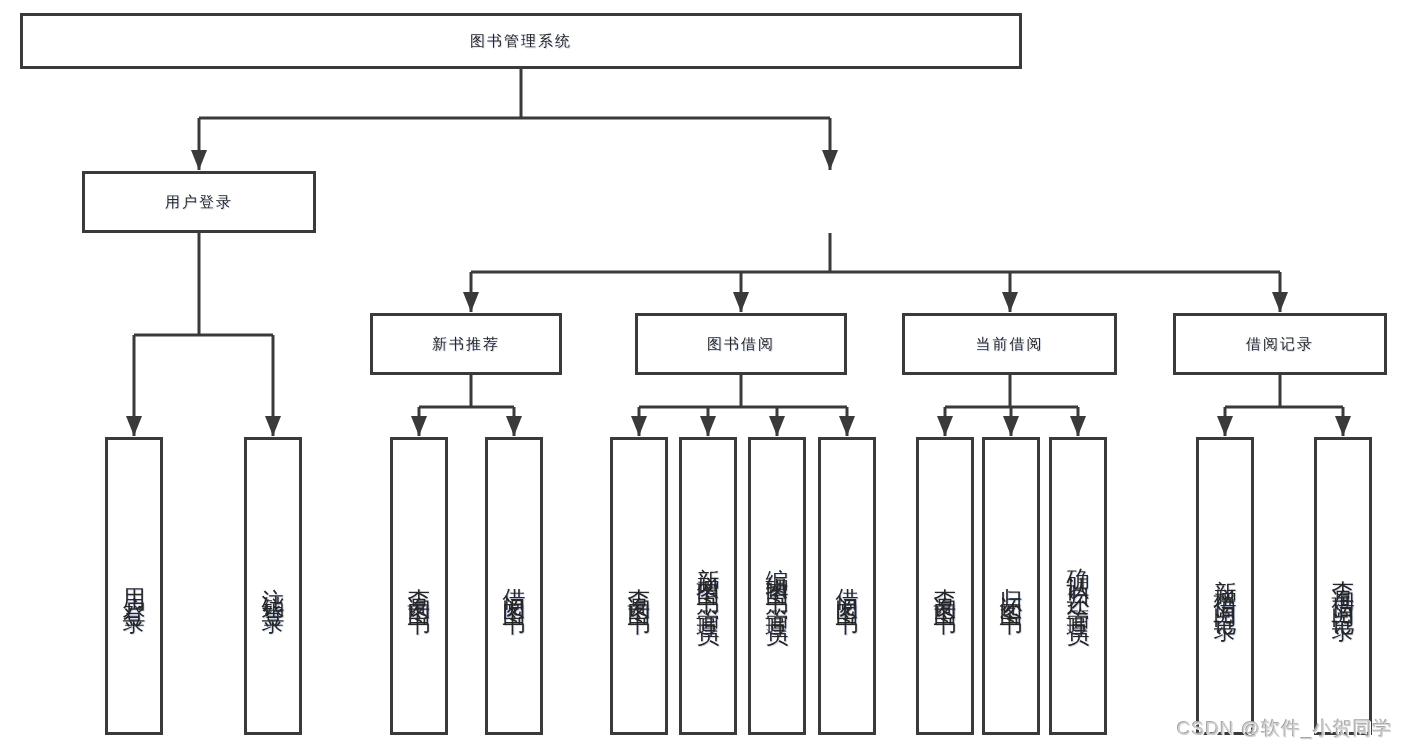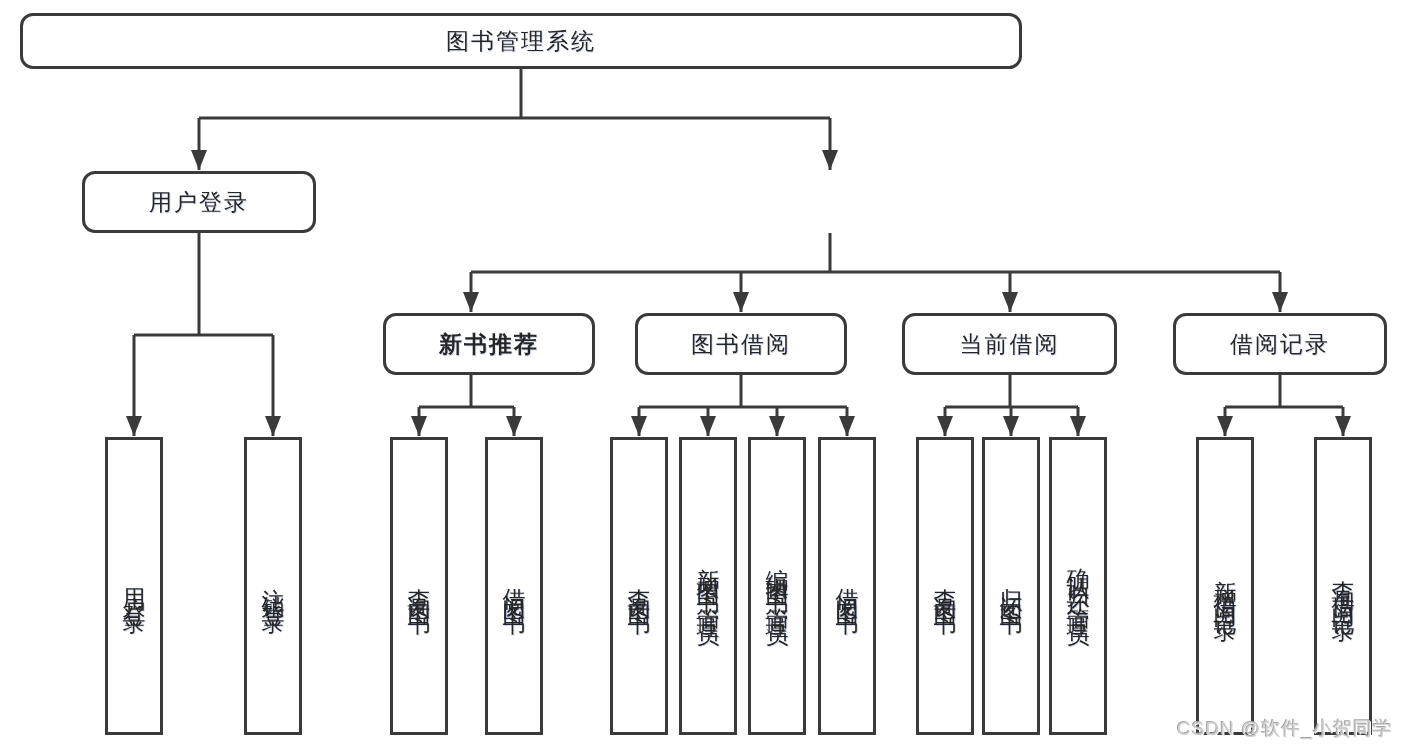--- a/index.html
+++ b/index.html
@@ -19,38 +19,37 @@
   .box{
     position:absolute;
     box-sizing:border-box;
     border:3px solid var(--line);
     background:#fff;
     display:flex;align-items:center;justify-content:center;
     color:var(--text);
     text-shadow:1px 1px 0 rgba(110,140,215,0.28);
   }
   .hbox{
-    font-size:23px;
+    font-size:15px;
     letter-spacing:2px;
     white-space:nowrap;
-    border-radius:13px;
   }
   .leaf{
     top:437px;height:298px;width:58px;
     writing-mode:vertical-rl;
     text-orientation:mixed;
     font-size:23px;
     letter-spacing:8px;
     line-height:1;
   }
   
   .n-root {left:20px;  top:13px;  width:1002px; height:56px;}
   .n-ulog {left:82px;  top:171px; width:234px;  height:62px;}
   .n-bmgr {left:712px; top:171px; width:235px;  height:62px;}
-  .n-newb {left:383px; top:313px; width:212px;  height:62px;font-weight:bold;}
+  .n-newb {left:370px; top:313px; width:192px;  height:62px;}
   .n-bbor {left:635px; top:313px; width:212px;  height:62px;}
   .n-cbor {left:902px; top:313px; width:215px;  height:62px;}
   .n-brec {left:1173px;top:313px; width:214px;  height:62px;}
   
   .lf-1a{left:105px;} .lf-1b{left:244px;}
   .lf-2a{left:390px;} .lf-2b{left:485px;}
   .lf-3a{left:610px;} .lf-3b{left:679px;} .lf-3c{left:748px;} .lf-3d{left:818px;}
   .lf-4a{left:916px;} .lf-4b{left:982px;} .lf-4c{left:1049px;}
   .lf-5a{left:1196px;} .lf-5b{left:1314px;}
   .watermark{

